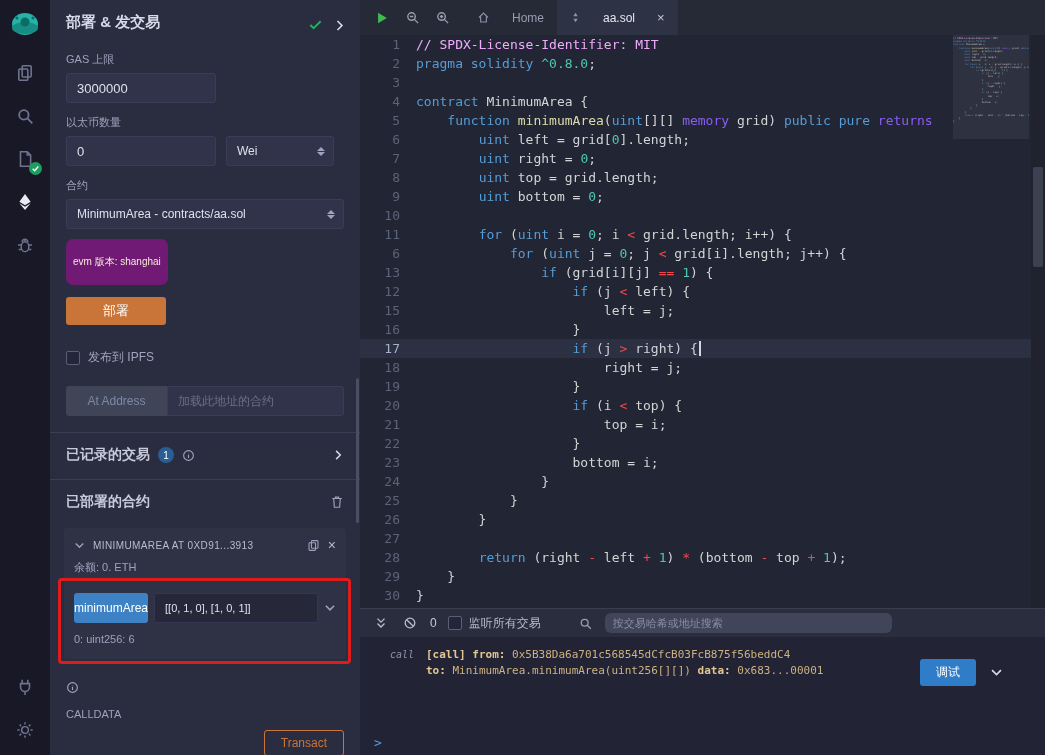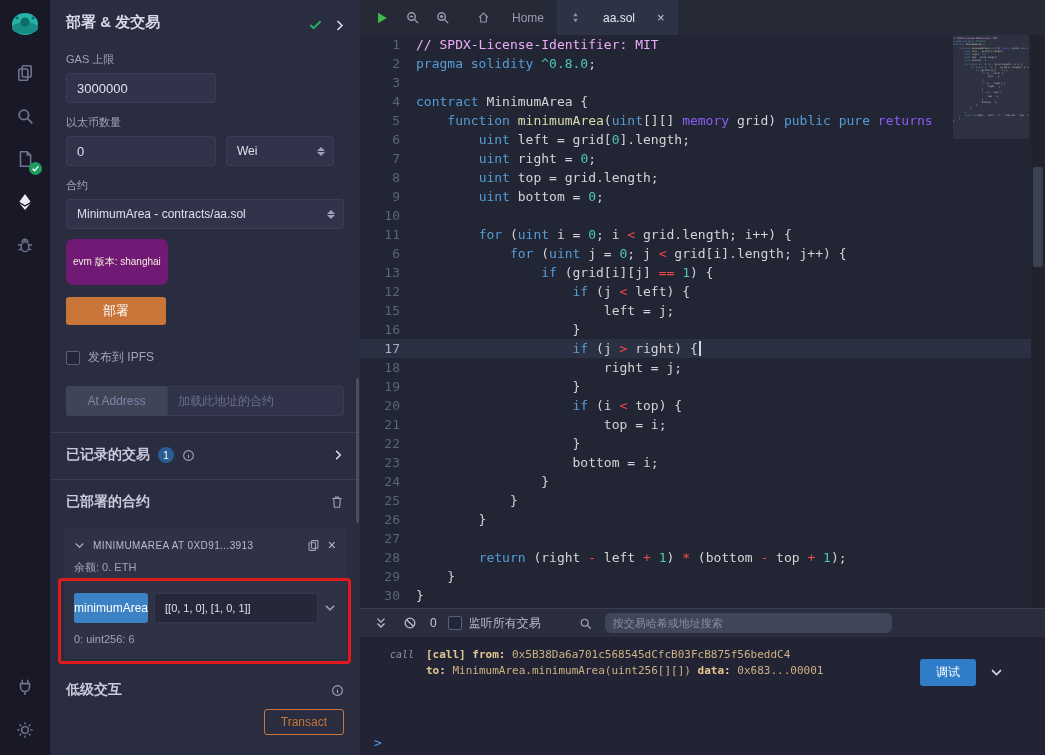--- a/index.html
+++ b/index.html
@@ -284,28 +284,28 @@
           <svg viewBox="0 0 16 16" width="12" height="12" fill="none" stroke="currentColor" stroke-width="2">
               <path d="M2.5 5L8 10.5 13.5 5"></path>
             </svg>
         </span>
       </div>
       <div class="result">0: uint256: 6</div>
       <div class="annotation"></div>
     </div>
 
     <div class="lowlevel-head">
-      <span class="sec-title">低级交互</span>
       <span class="icon-sm">
         <svg viewBox="0 0 16 16" width="13" height="13" fill="none" stroke="currentColor" stroke-width="1.4">
             <circle cx="8" cy="8" r="6"></circle>
             <path d="M8 7.2V11M8 5v.2"></path>
           </svg>
       </span>
     </div>
+    <div class="calldata-lbl">CALLDATA</div>
     <div class="transact-row">
       <button class="btn-transact">Transact</button>
     </div>
 
     <div class="sp-scrollthumb"></div>
   </aside>
 
   <main class="mainarea">
 
     <div class="tabbar">

